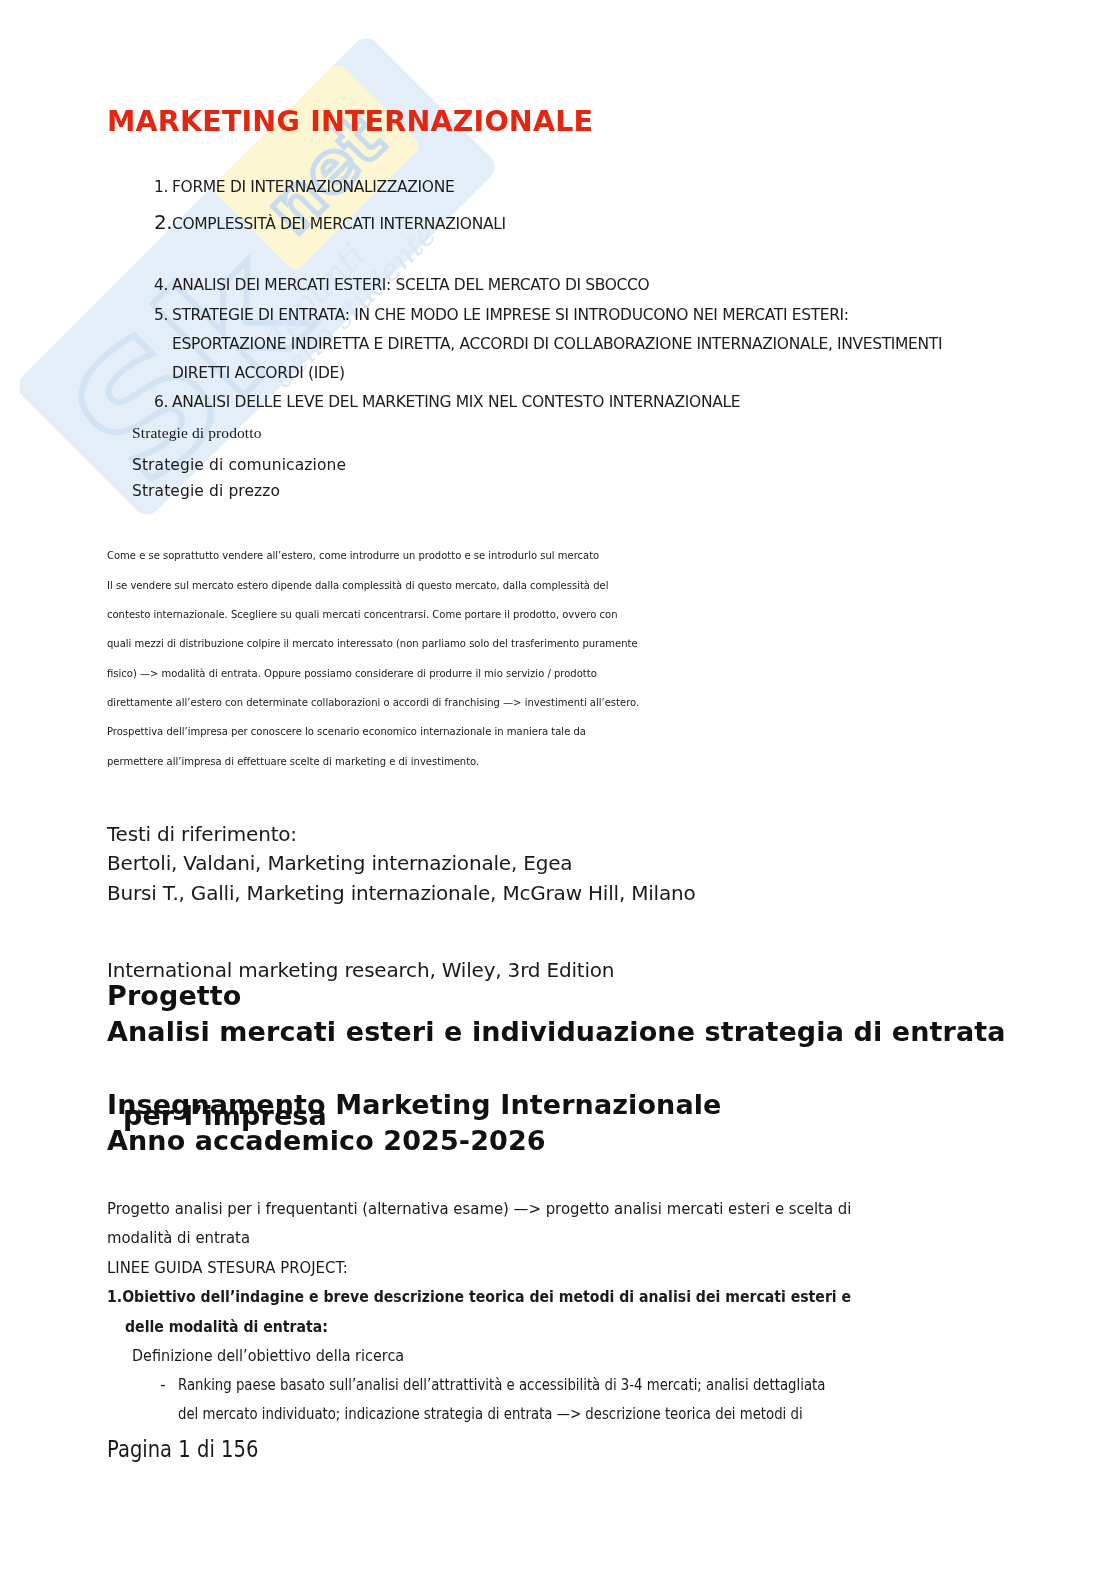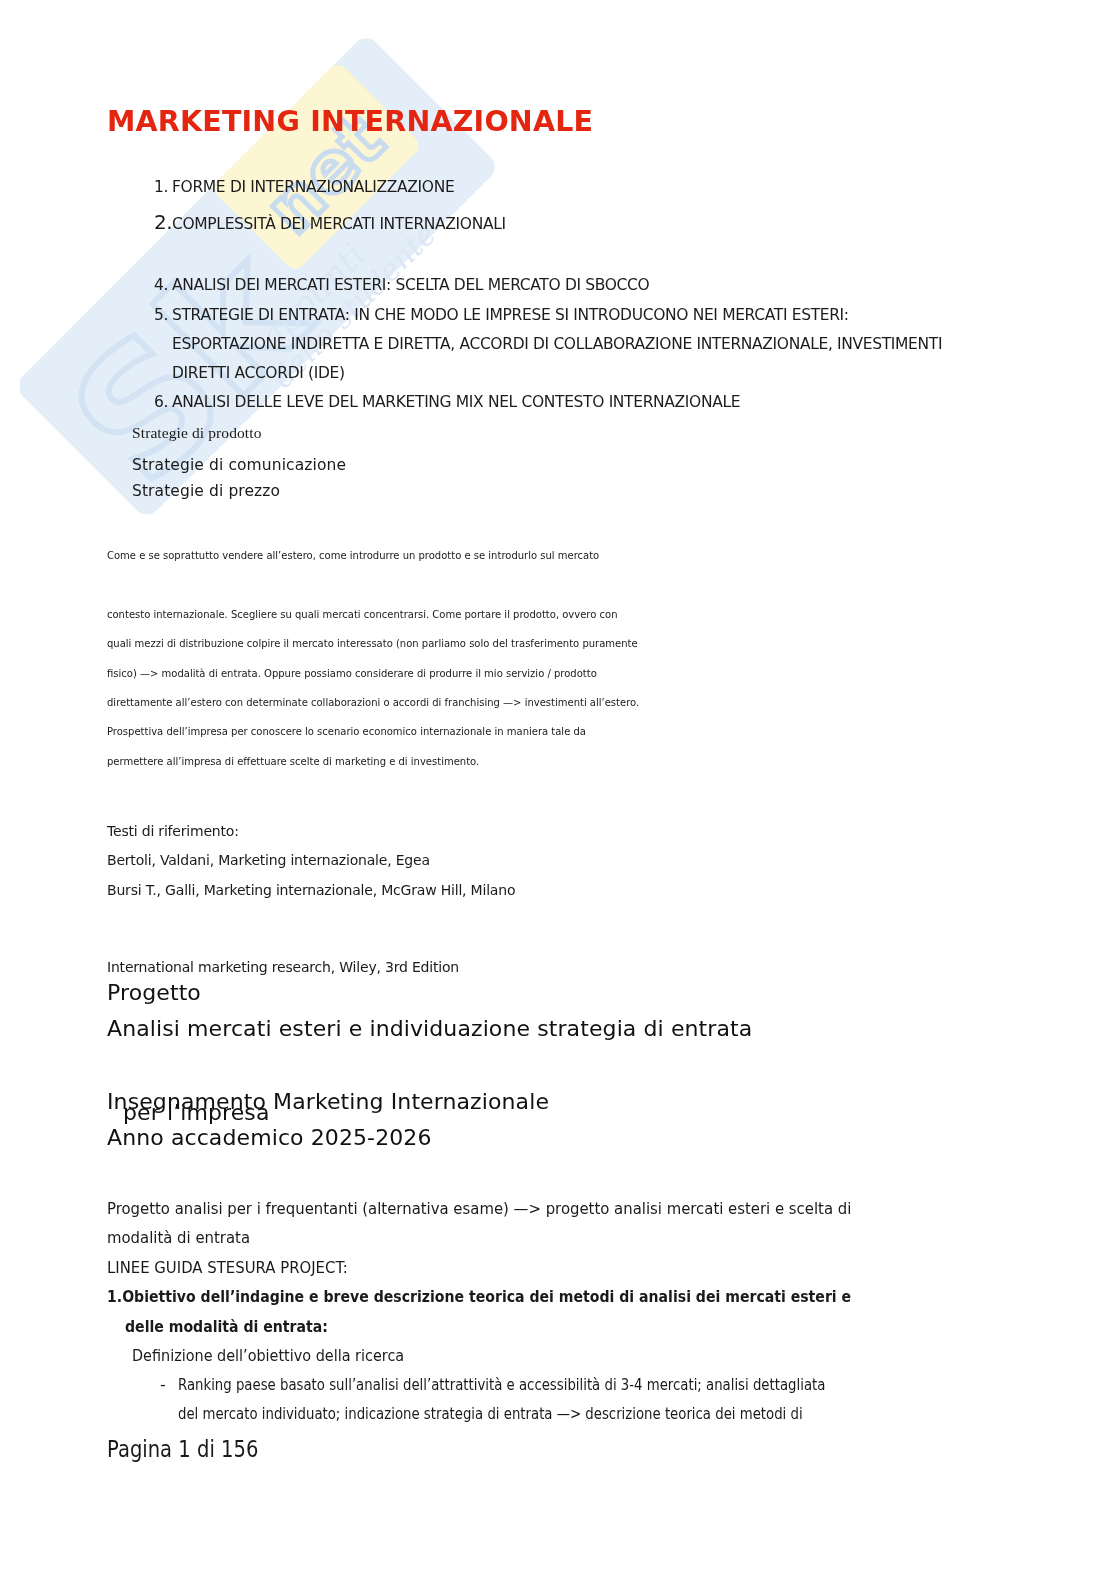--- a/index.html
+++ b/index.html
@@ -61,26 +61,26 @@
   .sub {
     left: 132px;
     font-size: 15.5px;
     letter-spacing: 0.1px;
   }
   .para {
     font-size: 10px;
     letter-spacing: 0px;
   }
   .ref {
-    font-size: 14px;
+    font-size: 20px;
     letter-spacing: -0.2px;
   }
   .heading {
-    font-weight: normal;
-    font-size: 22px;
+    font-weight: bold;
+    font-size: 27px;
     letter-spacing: 0.1px;
     color: #111111;
   }
   .cond {
     font-size: 16px;
     transform-origin: left center;
   }
   .cond-bold {
     font-size: 16px;
     font-weight: bold;
@@ -136,20 +136,21 @@
     <span>DIRETTI ACCORDI (IDE)</span>
   </div>
   <div class="line toc" style="top:395px;">
     <span class="num">6.</span><span>ANALISI DELLE LEVE DEL MARKETING MIX NEL CONTESTO INTERNAZIONALE</span>
   </div>
   <div class="line sub" style="top:425px;font-family:Liberation Serif, serif;">Strategie di prodotto</div>
   <div class="line sub" style="top:458px;">Strategie di comunicazione</div>
   <div class="line sub" style="top:484px;">Strategie di prezzo</div>
 
   <div class="line para" style="top:551px;">Come e se soprattutto vendere all’estero, come introdurre un prodotto e se introdurlo sul mercato</div>
+  <div class="line para" style="top:581px;">Il se vendere sul mercato estero dipende dalla complessità di questo mercato, dalla complessità del</div>
   <div class="line para" style="top:610px;">contesto internazionale. Scegliere su quali mercati concentrarsi. Come portare il prodotto, ovvero con</div>
   <div class="line para" style="top:639px;">quali mezzi di distribuzione colpire il mercato interessato (non parliamo solo del trasferimento puramente</div>
   <div class="line para" style="top:669px;">fisico) —&gt; modalità di entrata. Oppure possiamo considerare di produrre il mio servizio / prodotto</div>
   <div class="line para" style="top:698px;">direttamente all’estero con determinate collaborazioni o accordi di franchising —&gt; investimenti all’estero.</div>
   <div class="line para" style="top:727px;">Prospettiva dell’impresa per conoscere lo scenario economico internazionale in maniera tale da</div>
   <div class="line para" style="top:757px;">permettere all’impresa di effettuare scelte di marketing e di investimento.</div>
 
   <div class="line ref" style="top:824px;">Testi di riferimento:</div>
   <div class="line ref" style="top:853px;">Bertoli, Valdani, Marketing internazionale, Egea</div>
   <div class="line ref" style="top:883px;">Bursi T., Galli, Marketing internazionale, McGraw Hill, Milano</div>

